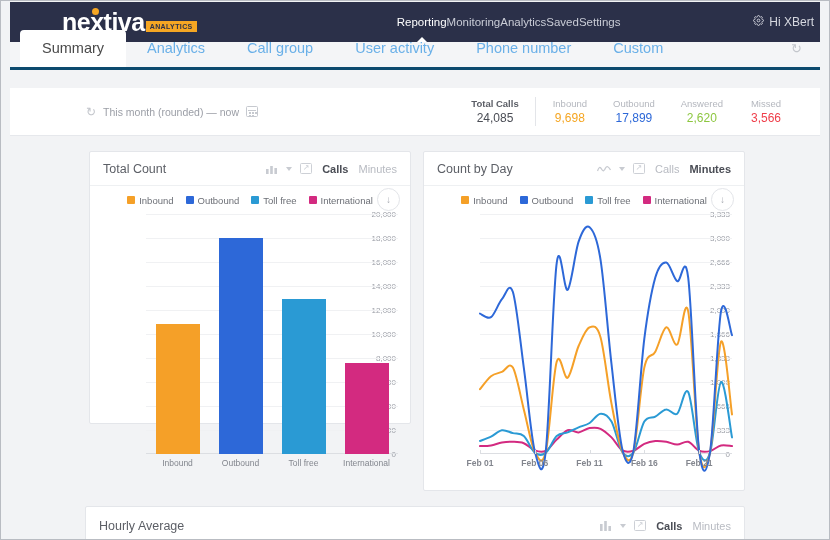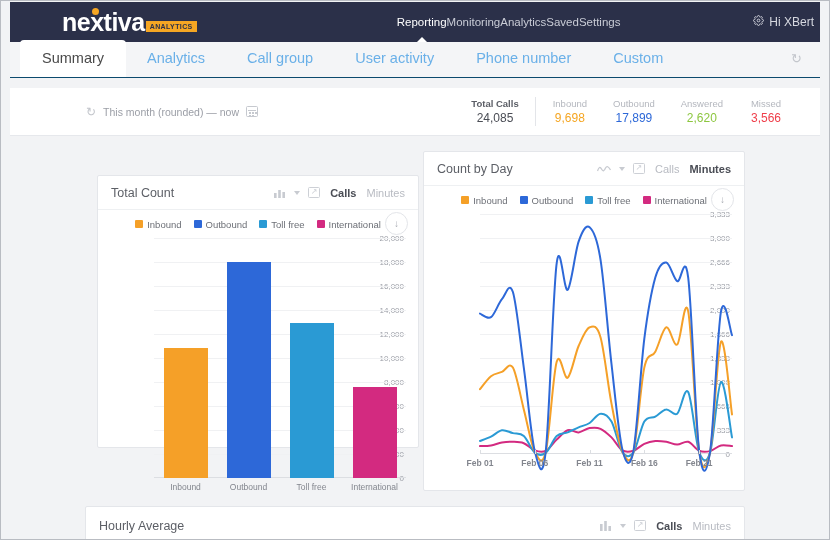--- a/index.html
+++ b/index.html
@@ -48,22 +48,22 @@
     border-left: 7px solid transparent; border-right: 7px solid transparent;
     border-bottom: 7px solid #ffffff;
   }
   .user-area {
     margin-left: auto; margin-right: 6px; display: flex; align-items: center; gap: 5px;
     font-size: 12px; color: #d6d8e0; cursor: pointer;
   }
 
   
   .tabstrip {
-    position: absolute; left: 9px; top: 41px; right: 9px; height: 36px;
-    background: #f4f5f7; border-bottom: 1px solid #0c4a6e;
+    position: absolute; left: 9px; top: 41px; right: 9px; height: 28px;
+    background: #f4f5f7; border-bottom: 3px solid #0c4a6e;
     display: flex; align-items: flex-end;
   }
   .tab {
     font-size: 14.5px; color: #6ab0e8; padding: 11px 21px 12px 21px;
     cursor: pointer; white-space: nowrap; line-height: 1;
   }
   .tab.active {
     background: #ffffff; color: #4a4a4a; border-radius: 4px 4px 0 0;
     margin-left: 10px; padding-left: 22px; padding-right: 22px;
   }
@@ -102,21 +102,21 @@
   .stat-label { font-size: 9.5px; color: #b4b7be; line-height: 14px; }
   .stat.total .stat-label { color: #5b5e66; font-weight: bold; }
   .stat-value { font-size: 12px; line-height: 15px; }
   .stat.total .stat-value { color: #4a4d55; }
 
   
   .card {
     position: absolute; background: #ffffff; border: 1px solid #e4e6ea;
     border-radius: 2px;
   }
-  #card-total-count { left: 96px; top: 150px; width: 322px; height: 273px; margin-top: 24px; }
+  #card-total-count { left: 88px; top: 150px; width: 322px; height: 273px; }
   #card-count-by-day { left: 422px; top: 150px; width: 322px; height: 340px; }
   #card-hourly-average { left: 84px; top: 505px; width: 660px; height: 120px; }
 
   .card-head {
     height: 34px; display: flex; align-items: center; padding: 0 13px;
     border-bottom: 1px solid #eef0f2;
   }
   .card-title { font-size: 12.5px; color: #5c5f66; }
   .card-tools { margin-left: auto; display: flex; align-items: center; gap: 8px; }
   .tool-icon { color: #c8cbd1; display: flex; align-items: center; cursor: pointer; }

